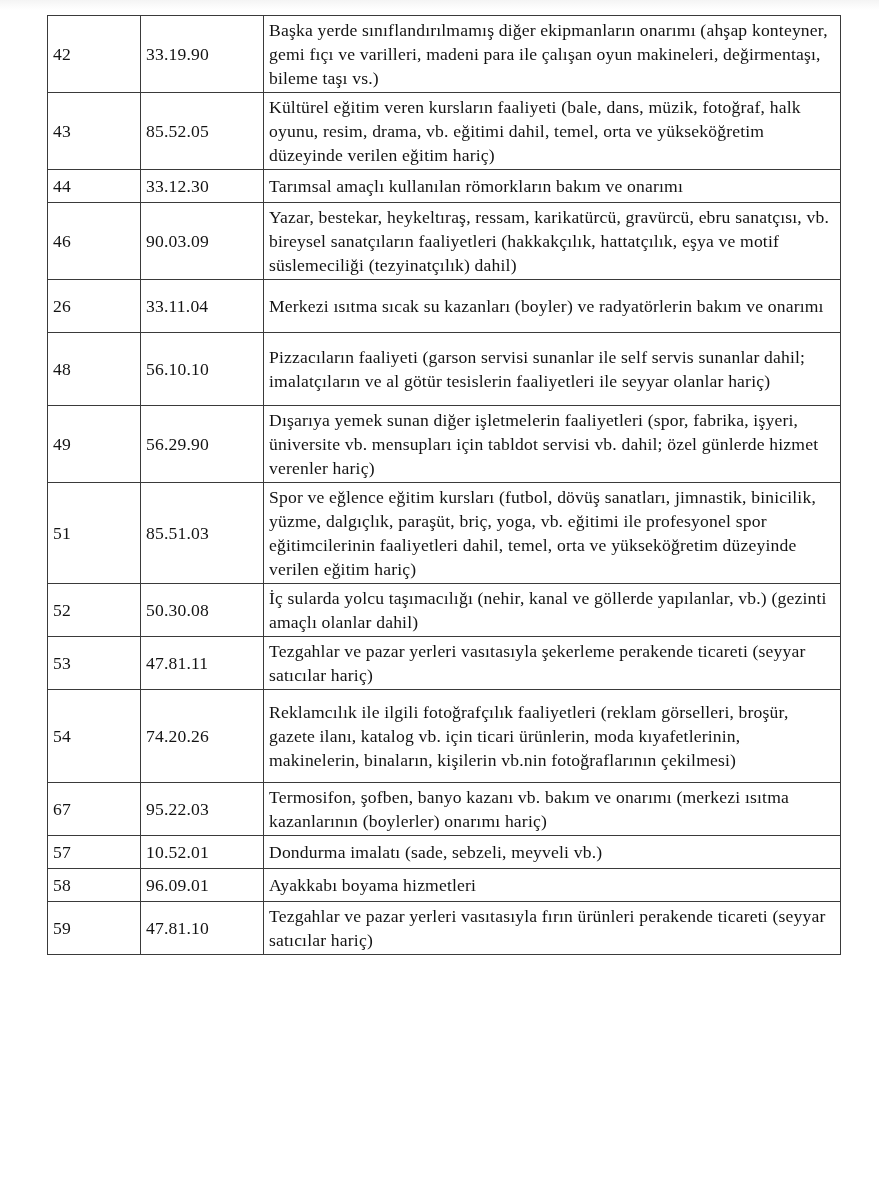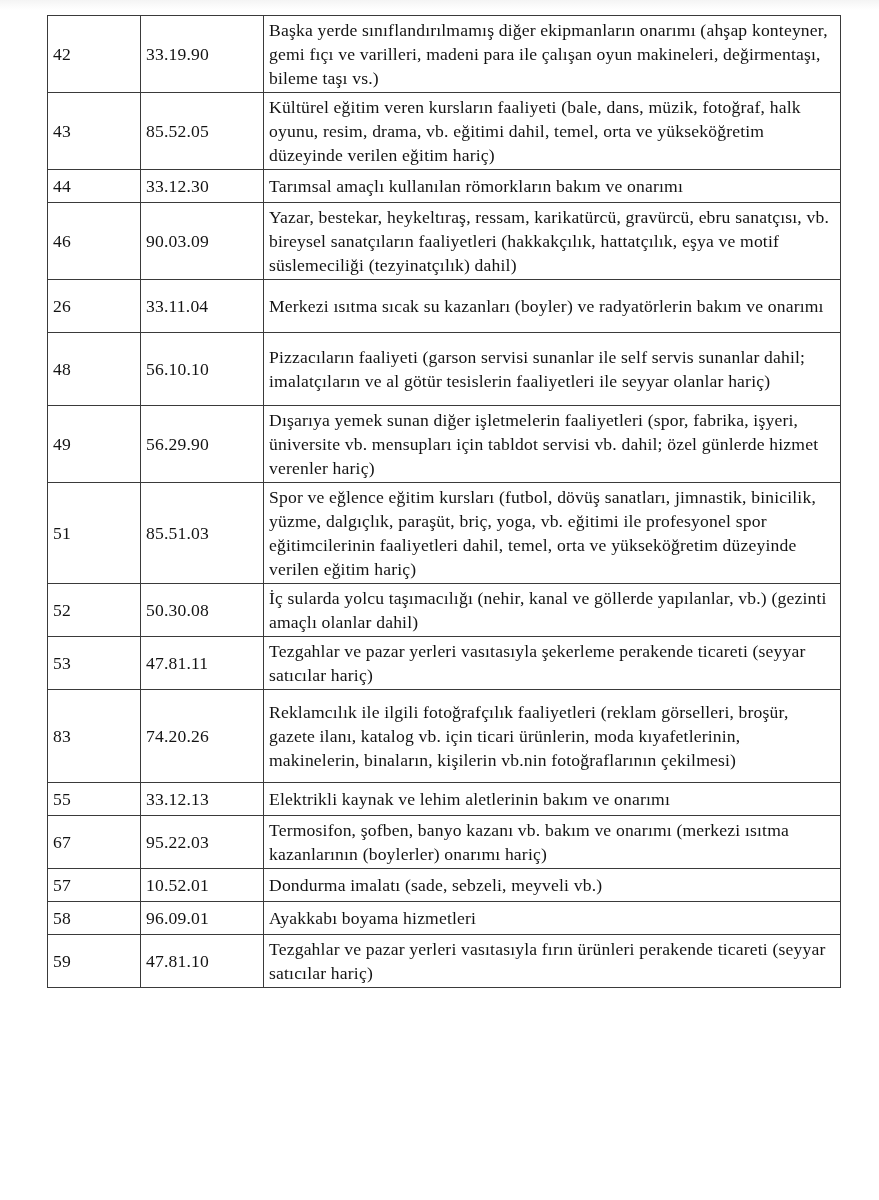--- a/index.html
+++ b/index.html
@@ -119,28 +119,23 @@
           <td class="cell-no">52</td>
           <td class="cell-code">50.30.08</td>
           <td class="cell-desc">İç sularda yolcu taşımacılığı (nehir, kanal ve göllerde yapılanlar, vb.) (gezinti amaçlı olanlar dahil)</td>
         </tr>
         <tr class="lines-2">
           <td class="cell-no">53</td>
           <td class="cell-code">47.81.11</td>
           <td class="cell-desc">Tezgahlar ve pazar yerleri vasıtasıyla şekerleme perakende ticareti (seyyar satıcılar hariç)</td>
         </tr>
         <tr class="lines-4">
-          <td class="cell-no">83</td>
+          <td class="cell-no">54</td>
           <td class="cell-code">74.20.26</td>
           <td class="cell-desc">Reklamcılık ile ilgili fotoğrafçılık faaliyetleri (reklam görselleri, broşür, gazete ilanı, katalog vb. için ticari ürünlerin, moda kıyafetlerinin, makinelerin, binaların, kişilerin vb.nin fotoğraflarının çekilmesi)</td>
-        </tr>
-        <tr class="lines-1">
-          <td class="cell-no">55</td>
-          <td class="cell-code">33.12.13</td>
-          <td class="cell-desc">Elektrikli kaynak ve lehim aletlerinin bakım ve onarımı</td>
         </tr>
         <tr class="lines-2">
           <td class="cell-no">67</td>
           <td class="cell-code">95.22.03</td>
           <td class="cell-desc">Termosifon, şofben, banyo kazanı vb. bakım ve onarımı (merkezi ısıtma kazanlarının (boylerler) onarımı hariç)</td>
         </tr>
         <tr class="lines-1">
           <td class="cell-no">57</td>
           <td class="cell-code">10.52.01</td>
           <td class="cell-desc">Dondurma imalatı (sade, sebzeli, meyveli vb.)</td>

